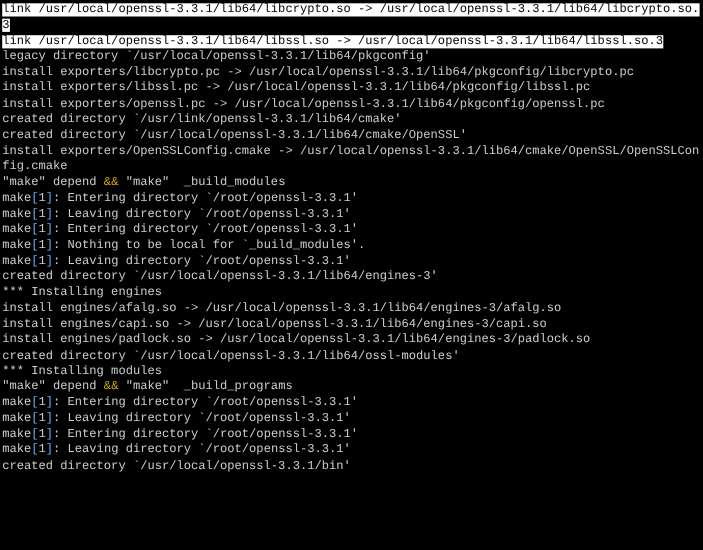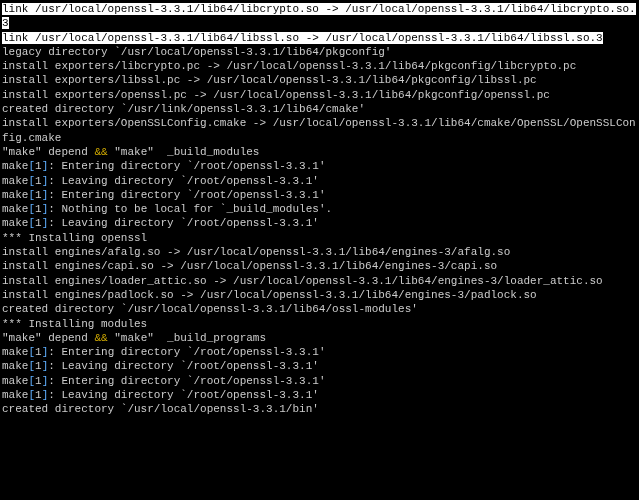--- a/index.html
+++ b/index.html
@@ -37,31 +37,32 @@
 <body>
 
 <div id="terminal">
     <div class="line"><span class="hl">link /usr/local/openssl-3.3.1/lib64/libcrypto.so -&gt; /usr/local/openssl-3.3.1/lib64/libcrypto.so.3</span></div>
     <div class="line"><span class="hl">link /usr/local/openssl-3.3.1/lib64/libssl.so -&gt; /usr/local/openssl-3.3.1/lib64/libssl.so.3</span></div>
     <div class="line">legacy directory `/usr/local/openssl-3.3.1/lib64/pkgconfig'</div>
     <div class="line">install exporters/libcrypto.pc -&gt; /usr/local/openssl-3.3.1/lib64/pkgconfig/libcrypto.pc</div>
     <div class="line">install exporters/libssl.pc -&gt; /usr/local/openssl-3.3.1/lib64/pkgconfig/libssl.pc</div>
     <div class="line">install exporters/openssl.pc -&gt; /usr/local/openssl-3.3.1/lib64/pkgconfig/openssl.pc</div>
     <div class="line">created directory `/usr/link/openssl-3.3.1/lib64/cmake'</div>
+    <div class="line">created directory `/usr/local/openssl-3.3.1/lib64/cmake/OpenSSL'</div>
     <div class="line">install exporters/OpenSSLConfig.cmake -&gt; /usr/local/openssl-3.3.1/lib64/cmake/OpenSSL/OpenSSLConfig.cmake</div>
     <div class="line"><span>"make" depend </span><span class="amp">&amp;&amp;</span><span> "make"  _build_modules</span></div>
     <div class="line"><span>make</span><span class="bracket">[</span><span>1</span><span class="bracket">]</span><span>: Entering directory `/root/openssl-3.3.1'</span></div>
     <div class="line"><span>make</span><span class="bracket">[</span><span>1</span><span class="bracket">]</span><span>: Leaving directory `/root/openssl-3.3.1'</span></div>
     <div class="line"><span>make</span><span class="bracket">[</span><span>1</span><span class="bracket">]</span><span>: Entering directory `/root/openssl-3.3.1'</span></div>
     <div class="line"><span>make</span><span class="bracket">[</span><span>1</span><span class="bracket">]</span><span>: Nothing to be local for `_build_modules'.</span></div>
     <div class="line"><span>make</span><span class="bracket">[</span><span>1</span><span class="bracket">]</span><span>: Leaving directory `/root/openssl-3.3.1'</span></div>
-    <div class="line">*** Installing openssl</div>
+    <div class="line">created directory `/usr/local/openssl-3.3.1/lib64/engines-3'</div>
+    <div class="line">*** Installing engines</div>
     <div class="line">install engines/afalg.so -&gt; /usr/local/openssl-3.3.1/lib64/engines-3/afalg.so</div>
     <div class="line">install engines/capi.so -&gt; /usr/local/openssl-3.3.1/lib64/engines-3/capi.so</div>
-    <div class="line">install engines/loader_attic.so -&gt; /usr/local/openssl-3.3.1/lib64/engines-3/loader_attic.so</div>
     <div class="line">install engines/padlock.so -&gt; /usr/local/openssl-3.3.1/lib64/engines-3/padlock.so</div>
     <div class="line">created directory `/usr/local/openssl-3.3.1/lib64/ossl-modules'</div>
     <div class="line">*** Installing modules</div>
     <div class="line"><span>"make" depend </span><span class="amp">&amp;&amp;</span><span> "make"  _build_programs</span></div>
     <div class="line"><span>make</span><span class="bracket">[</span><span>1</span><span class="bracket">]</span><span>: Entering directory `/root/openssl-3.3.1'</span></div>
     <div class="line"><span>make</span><span class="bracket">[</span><span>1</span><span class="bracket">]</span><span>: Leaving directory `/root/openssl-3.3.1'</span></div>
     <div class="line"><span>make</span><span class="bracket">[</span><span>1</span><span class="bracket">]</span><span>: Entering directory `/root/openssl-3.3.1'</span></div>
     <div class="line"><span>make</span><span class="bracket">[</span><span>1</span><span class="bracket">]</span><span>: Leaving directory `/root/openssl-3.3.1'</span></div>
     <div class="line">created directory `/usr/local/openssl-3.3.1/bin'</div>
   </div>

